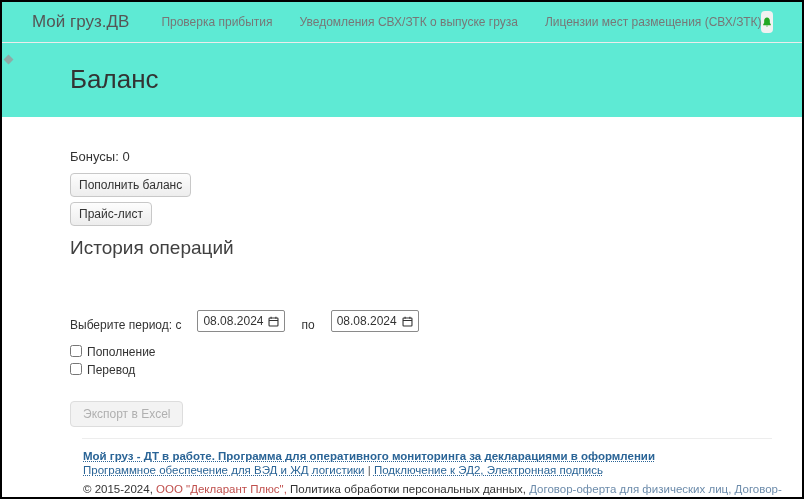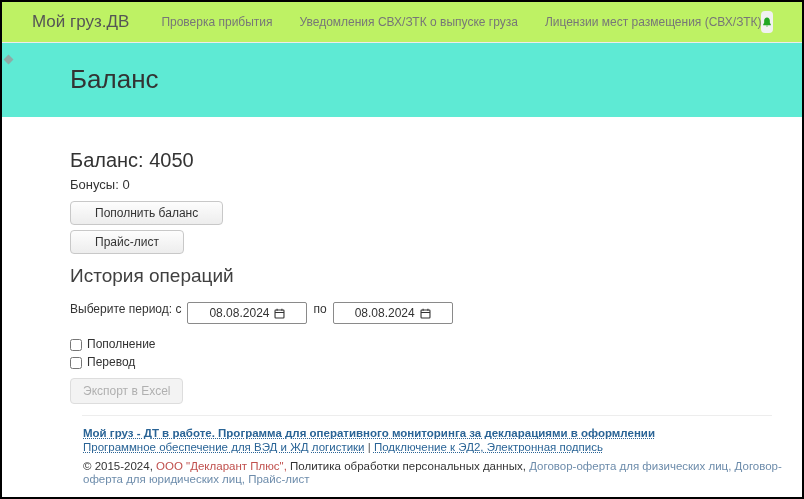--- a/index.html
+++ b/index.html
@@ -7,21 +7,21 @@
   .window {
     width: 804px; height: 499px;
     border: 2px solid #000;
     background: #fff;
     font-family: "Liberation Sans", sans-serif;
     position: relative;
     overflow: hidden;
   }
   
   .navbar {
-    height: 41px; background: #bef264;
+    height: 41px; background: #5eead4;
     border-bottom: 1px solid #ececec;
     display: flex; align-items: center;
     padding: 0 14px 0 30px;
   }
   .brand { font-size: 17px; color: #555; margin-right: 32px; cursor: pointer; white-space: nowrap; }
   .nav-links { display: flex; gap: 27px; }
   .nav-link { font-size: 12px; color: #777; cursor: pointer; white-space: nowrap; }
   .nav-spacer { flex: 1; }
   .bell-btn {
     width: 26px; height: 22px; background: #f1f1f1; border-radius: 4px;
@@ -37,34 +37,34 @@
   }
   
   .content { padding: 32px 0 0 68px; }
   .balance-line { font-size: 20px; font-weight: 400; color: #333; margin-bottom: 5px; }
   .bonus-line { font-size: 13px; color: #333; margin-bottom: 9px; }
   .btn-row { margin-bottom: 5px; }
   .btn {
     display: inline-block; font-family: inherit; font-size: 12px; color: #333;
     background: linear-gradient(#fdfdfd, #ededed);
     border: 1px solid #c8c8c8; border-radius: 4px;
-    padding: 4px 24px; cursor: pointer;
+    padding: 4px 8px; cursor: pointer;
   }
   .btn-white { background: #fff; }
   .btn-disabled {
-    background: #f3f3f3; color: #b0b0b0; border-color: #ddd; cursor: default;
+    background: #f3f3f3; color: #b0b0b0; border-color: #ddd; cursor: default; margin-top: 15px;
   }
   .history-title { font-size: 19px; font-weight: 400; color: #404040; margin: 11px 0 15px; }
-  .period-row { font-size: 12px; color: #333; display: flex; align-items: flex-start; gap: 6px; margin-bottom: 13px; }
+  .period-row { font-size: 12px; color: #333; display: flex; align-items: flex-end; gap: 16px; margin-bottom: 13px; }
   .datebox {
     display: inline-flex; align-items: center; gap: 5px;
     border: 1px solid #8a8a8a; border-radius: 2px;
-    padding: 3px 21px; font-size: 12px; color: #333; background: #fff; cursor: text;
+    padding: 3px 5px; font-size: 12px; color: #333; background: #fff; cursor: text; margin-top: 36px;
   }
-  .check-row { display: flex; align-items: flex-end; gap: 5px; font-size: 12px; color: #333; margin-bottom: 4px; }
+  .check-row { display: flex; align-items: flex-start; gap: 5px; font-size: 12px; color: #333; margin-bottom: 4px; }
   .check-row input { width: 12px; height: 12px; cursor: pointer; }
   .action-row { margin-top: 9px; display: flex; gap: 6px; }
   .action-row .btn { padding: 5px 12px; }
   
   .divider { border-top: 1px solid #ededed; margin: 11px 30px 11px 80px; }
   .footer { padding: 0 20px 0 81px; font-size: 11.5px; color: #333; line-height: 13.5px; }
   .footer .row { margin-bottom: 0.5px; }
   .footer .gap-top { margin-top: 5px; }
   a.flink { cursor: pointer; text-decoration: underline dotted; }
   .link-strong { color: #2a6496; font-weight: bold; }
@@ -96,24 +96,20 @@
     </div>
 
   </div>
 
   <div class="page-header">
     <h1>Баланс</h1>
   </div>
   <span class="edge-handle"></span>
 
   <div class="content">
-    <div class="balance-line">
-      <span>Баланс:</span>
-      <span>4050</span>
-    </div>
     <div class="bonus-line">
       <span>Бонусы:</span>
       <span>0</span>
     </div>
     <div class="btn-row">
       <button class="btn">Пополнить баланс</button>
     </div>
     <div class="btn-row">
       <button class="btn">Прайс-лист</button>
     </div>

